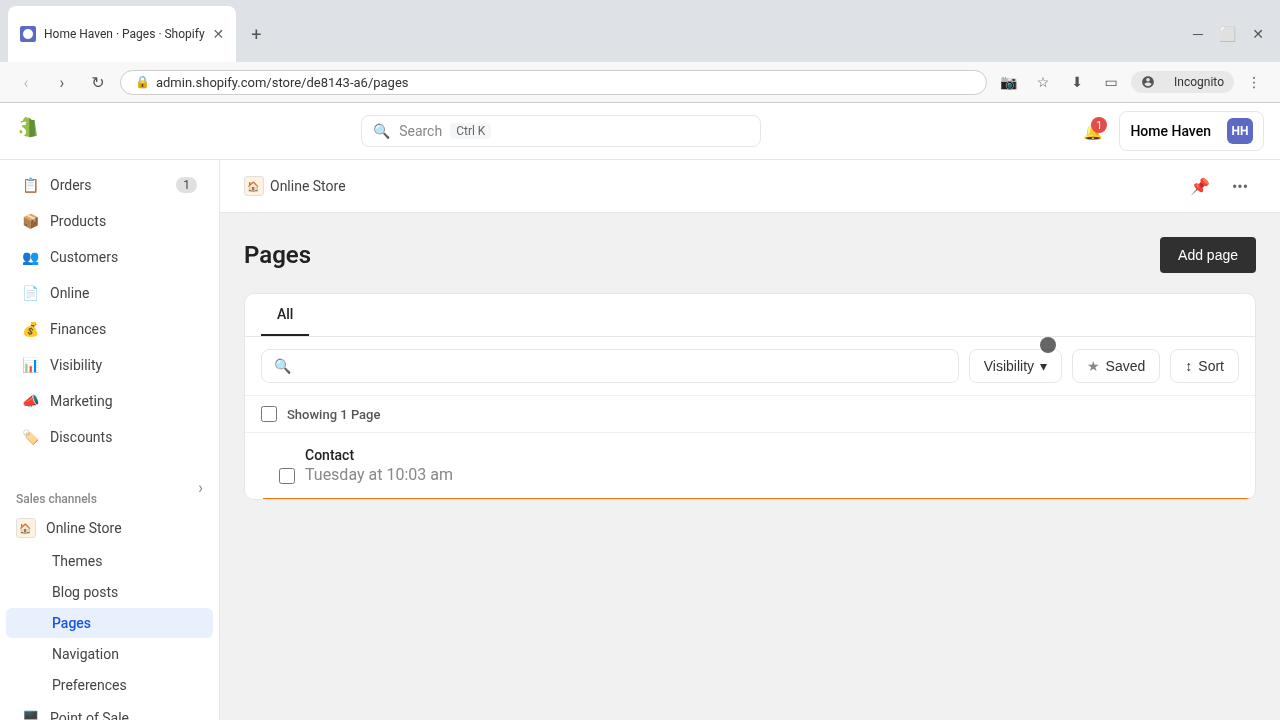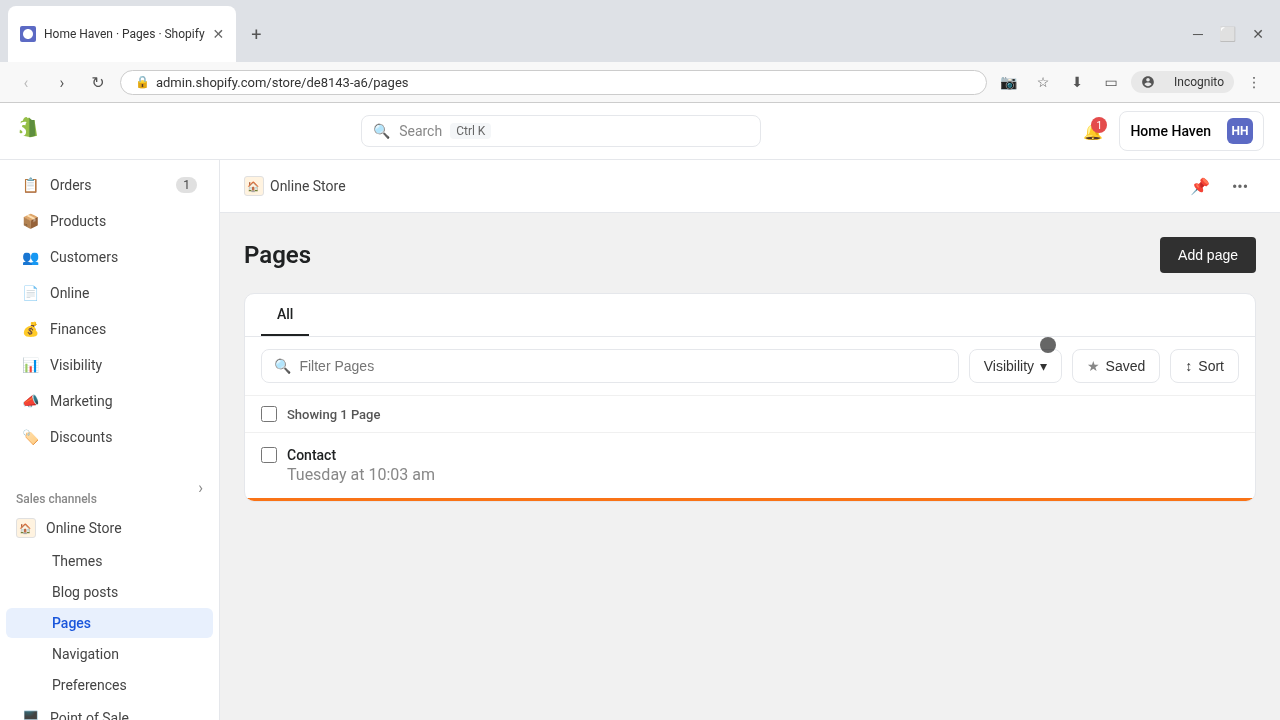--- a/index.html
+++ b/index.html
@@ -69,21 +69,21 @@
     .filter-input .search-icon { color: #888; font-size: 14px; }
     .filter-btn { border: 1px solid #e5e7eb; border-radius: 8px; padding: 8px 14px; font-size: 14px; color: #333; background: #fff; cursor: pointer; display: flex; align-items: center; gap: 6px; }
     .saved-btn { border: 1px solid #e5e7eb; border-radius: 8px; padding: 8px 14px; font-size: 14px; color: #333; background: #fff; cursor: pointer; display: flex; align-items: center; gap: 6px; }
     .saved-btn .star { color: #888; }
     .sort-btn { border: 1px solid #e5e7eb; border-radius: 8px; padding: 8px 14px; font-size: 14px; color: #333; background: #fff; cursor: pointer; display: flex; align-items: center; gap: 6px; }
 
     .table-header { display: flex; align-items: center; gap: 10px; padding: 10px 16px; font-size: 14px; color: #6b7280; border-bottom: 1px solid #f0f0f0; }
     .table-header input[type="checkbox"] { width: 16px; height: 16px; cursor: pointer; }
     .table-header .header-label { font-weight: 500; font-size: 13px; color: #555; }
 
-    .page-row { display: flex; align-items: flex-start; gap: 10px; padding: 14px 16px; border-bottom: 3px solid #f97316; cursor: pointer; }
+    .page-row { display: flex; align-items: flex-end; gap: 10px; padding: 14px 16px; border-bottom: 1px solid #f97316; cursor: pointer; margin-left: 18px; }
     .page-row input[type="checkbox"] { width: 16px; height: 16px; cursor: pointer; }
     .page-row-info { }
     .page-row-title { font-size: 14px; font-weight: 500; color: #202223; }
     .page-row-meta { font-size: 16px; color: #888; margin-top: 2px; }
 
     .learn-more { text-align: center; padding: 20px; font-size: 14px; color: #666; }
     .learn-more a { color: #1a56db; text-decoration: none; }
 
     
     .app-header { background: #fff; border-bottom: 1px solid #e5e7eb; padding: 8px 16px; display: flex; align-items: center; justify-content: space-between; flex-shrink: 0; }
@@ -280,21 +280,20 @@
       <div class="card">
         <div class="card-tabs">
           <div class="tab active">
             <span>All</span>
           </div>
         </div>
 
         <div class="filter-bar">
           <div class="filter-input">
             <span class="search-icon">🔍</span>
-            <input type="text" placeholder="Filter Pages" style="">
           </div>
           <button class="filter-btn">
             <span>Visibility</span>
             <span>▾</span>
           </button>
           <button class="saved-btn">
             <span class="star">★</span>
             <span>Saved</span>
           </button>
           <button class="sort-btn">

